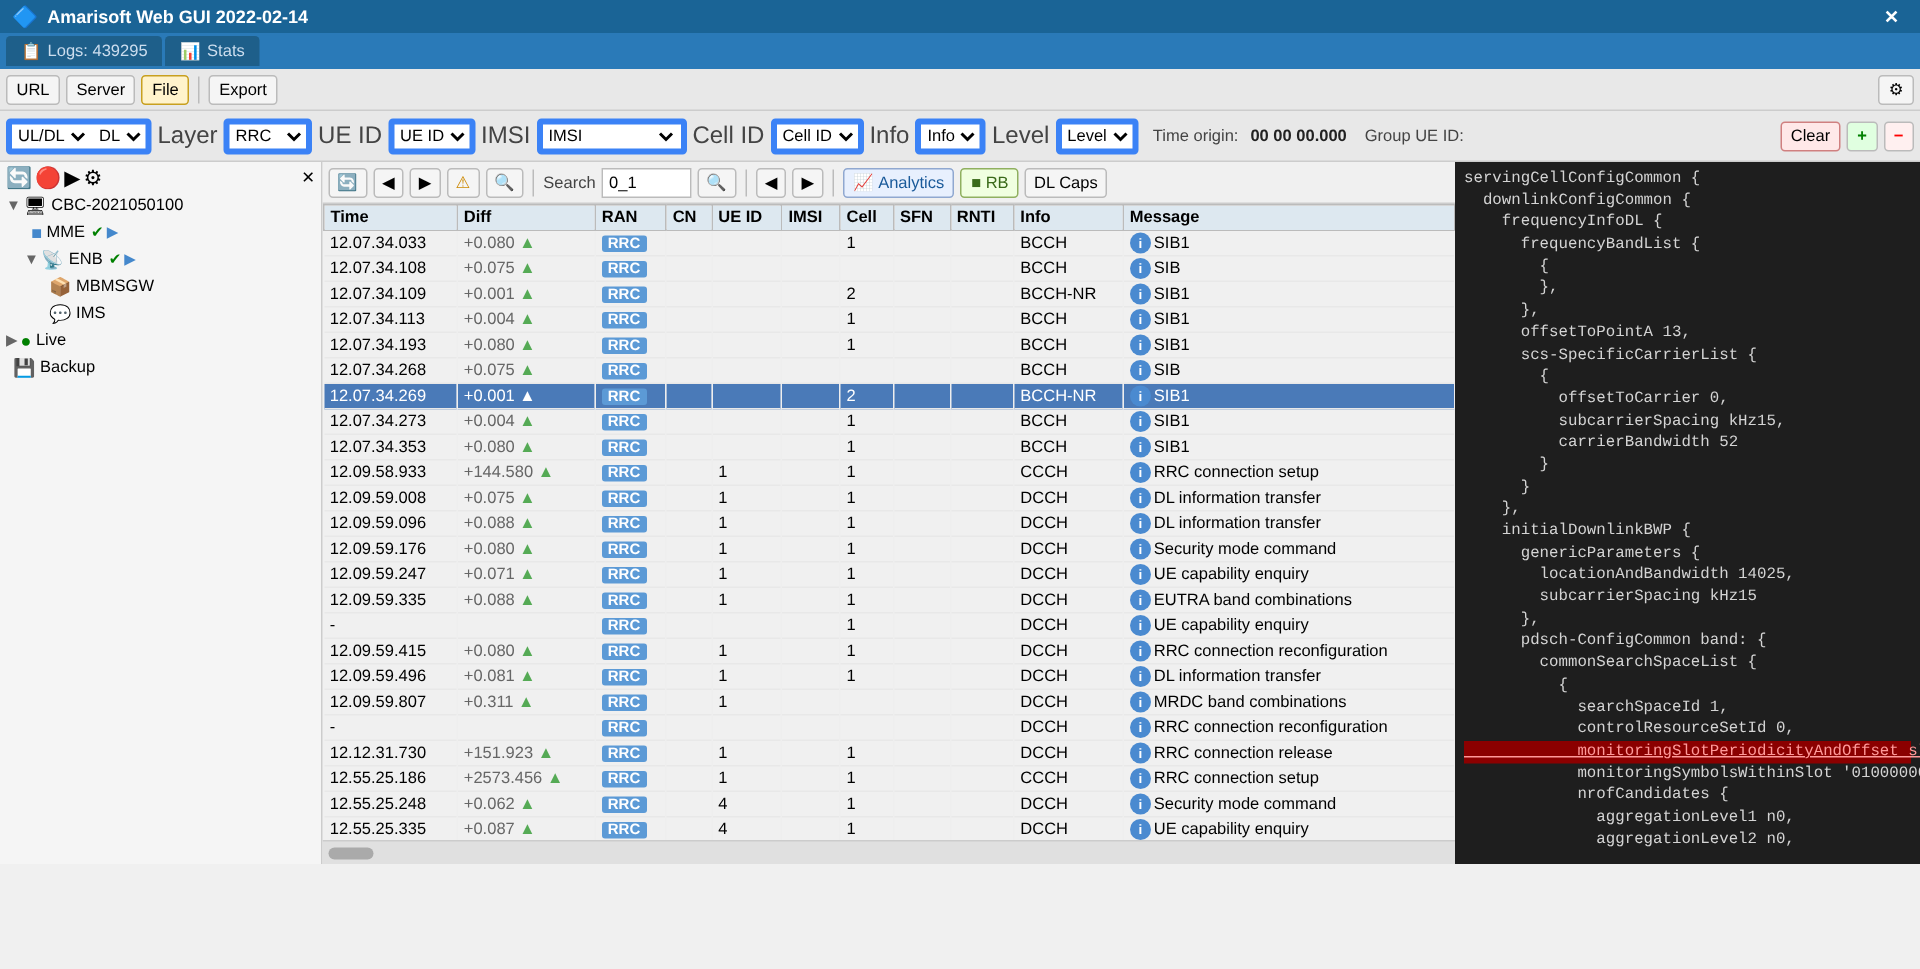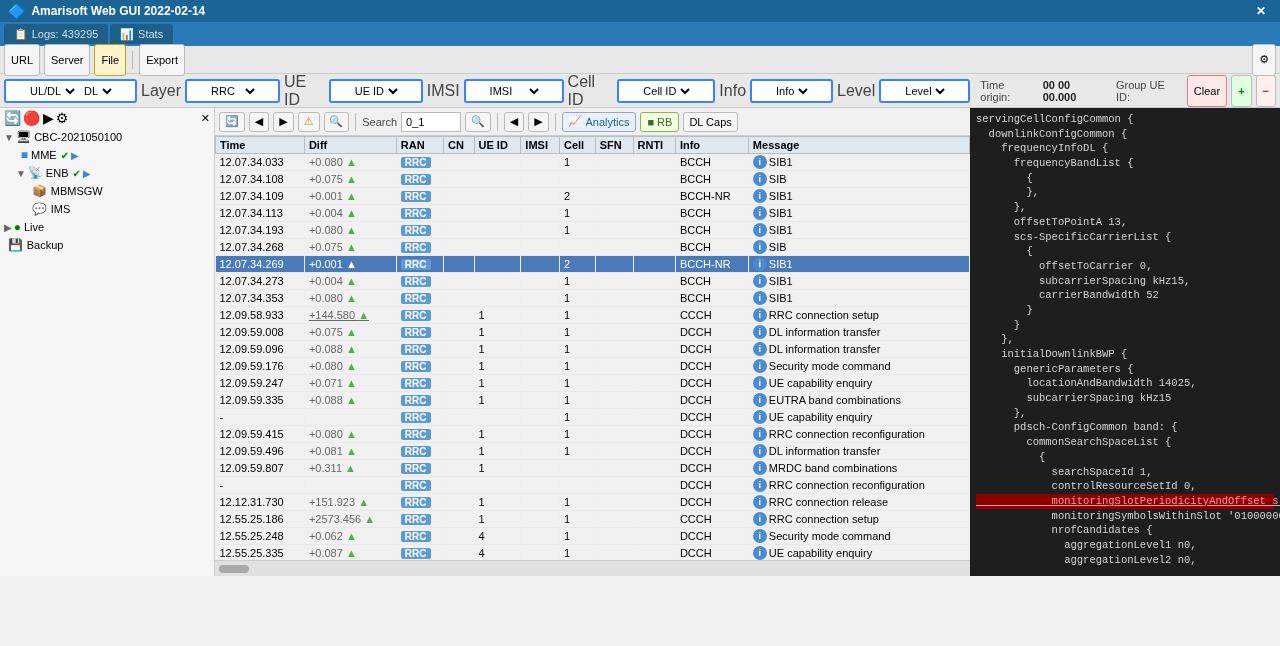--- a/index.html
+++ b/index.html
@@ -50,21 +50,21 @@
       padding: 0 4px;
       gap: 4px;
     }
     .toolbar-btn {
       background: #f5f5f5;
       border: 1px solid #bbb;
       border-radius: 3px;
       padding: 1px 6px;
       cursor: pointer;
       font-size: 11px;
-      height: 32px;
+      height: 20px;
       display: flex;
       align-items: center;
     }
     .toolbar-sep { width: 1px; background: #bbb; height: 18px; margin: 0 2px; }
     .toolbar-label { font-size: 16px; color: #444; }
 
     
     #main {
       display: flex;
       height: calc(646px - 22px - 24px - 28px - 34px - 28px);
@@ -235,24 +235,24 @@
       height: 34px;
       display: flex;
       align-items: center;
       padding: 0 4px;
       gap: 4px;
     }
     .t2-group {
       display: flex;
       align-items: center;
       gap: 2px;
-      border: 2px solid #3b82f6;
+      border: 4px solid #3b82f6;
       border-radius: 3px;
       background: white;
-      padding: 1px 20px;
+      padding: 1px 0;
       height: 24px;
     }
     .t2-select {
       border: none;
       background: transparent;
       font-size: 11px;
       height: 20px;
       outline: none;
     }
     .time-origin-label { font-size: 11px; color: #444; margin-left: 6px; }
@@ -579,21 +579,21 @@
     <td>1</td>
     <td></td>
     <td></td>
     <td>BCCH</td>
     <td>
                 <span class="msg-cell"><span class="info-icon">i</span>SIB1</span>
               </td>
   </tr>
             <tr>
     <td>12.09.58.933</td>
-    <td style="color:#666;text-decoration:underline;">+144.580 <span style="color:#55aa55;">▲</span></td>
+    <td style="color:#666;">+144.580 <span style="color:#55aa55;">▲</span></td>
     <td><span class="rrc-badge">RRC</span></td>
     <td></td>
     <td>1</td>
     <td></td>
     <td>1</td>
     <td></td>
     <td></td>
     <td>CCCH</td>
     <td>
                 <span class="msg-cell"><span class="info-icon">i</span>RRC connection setup</span>

